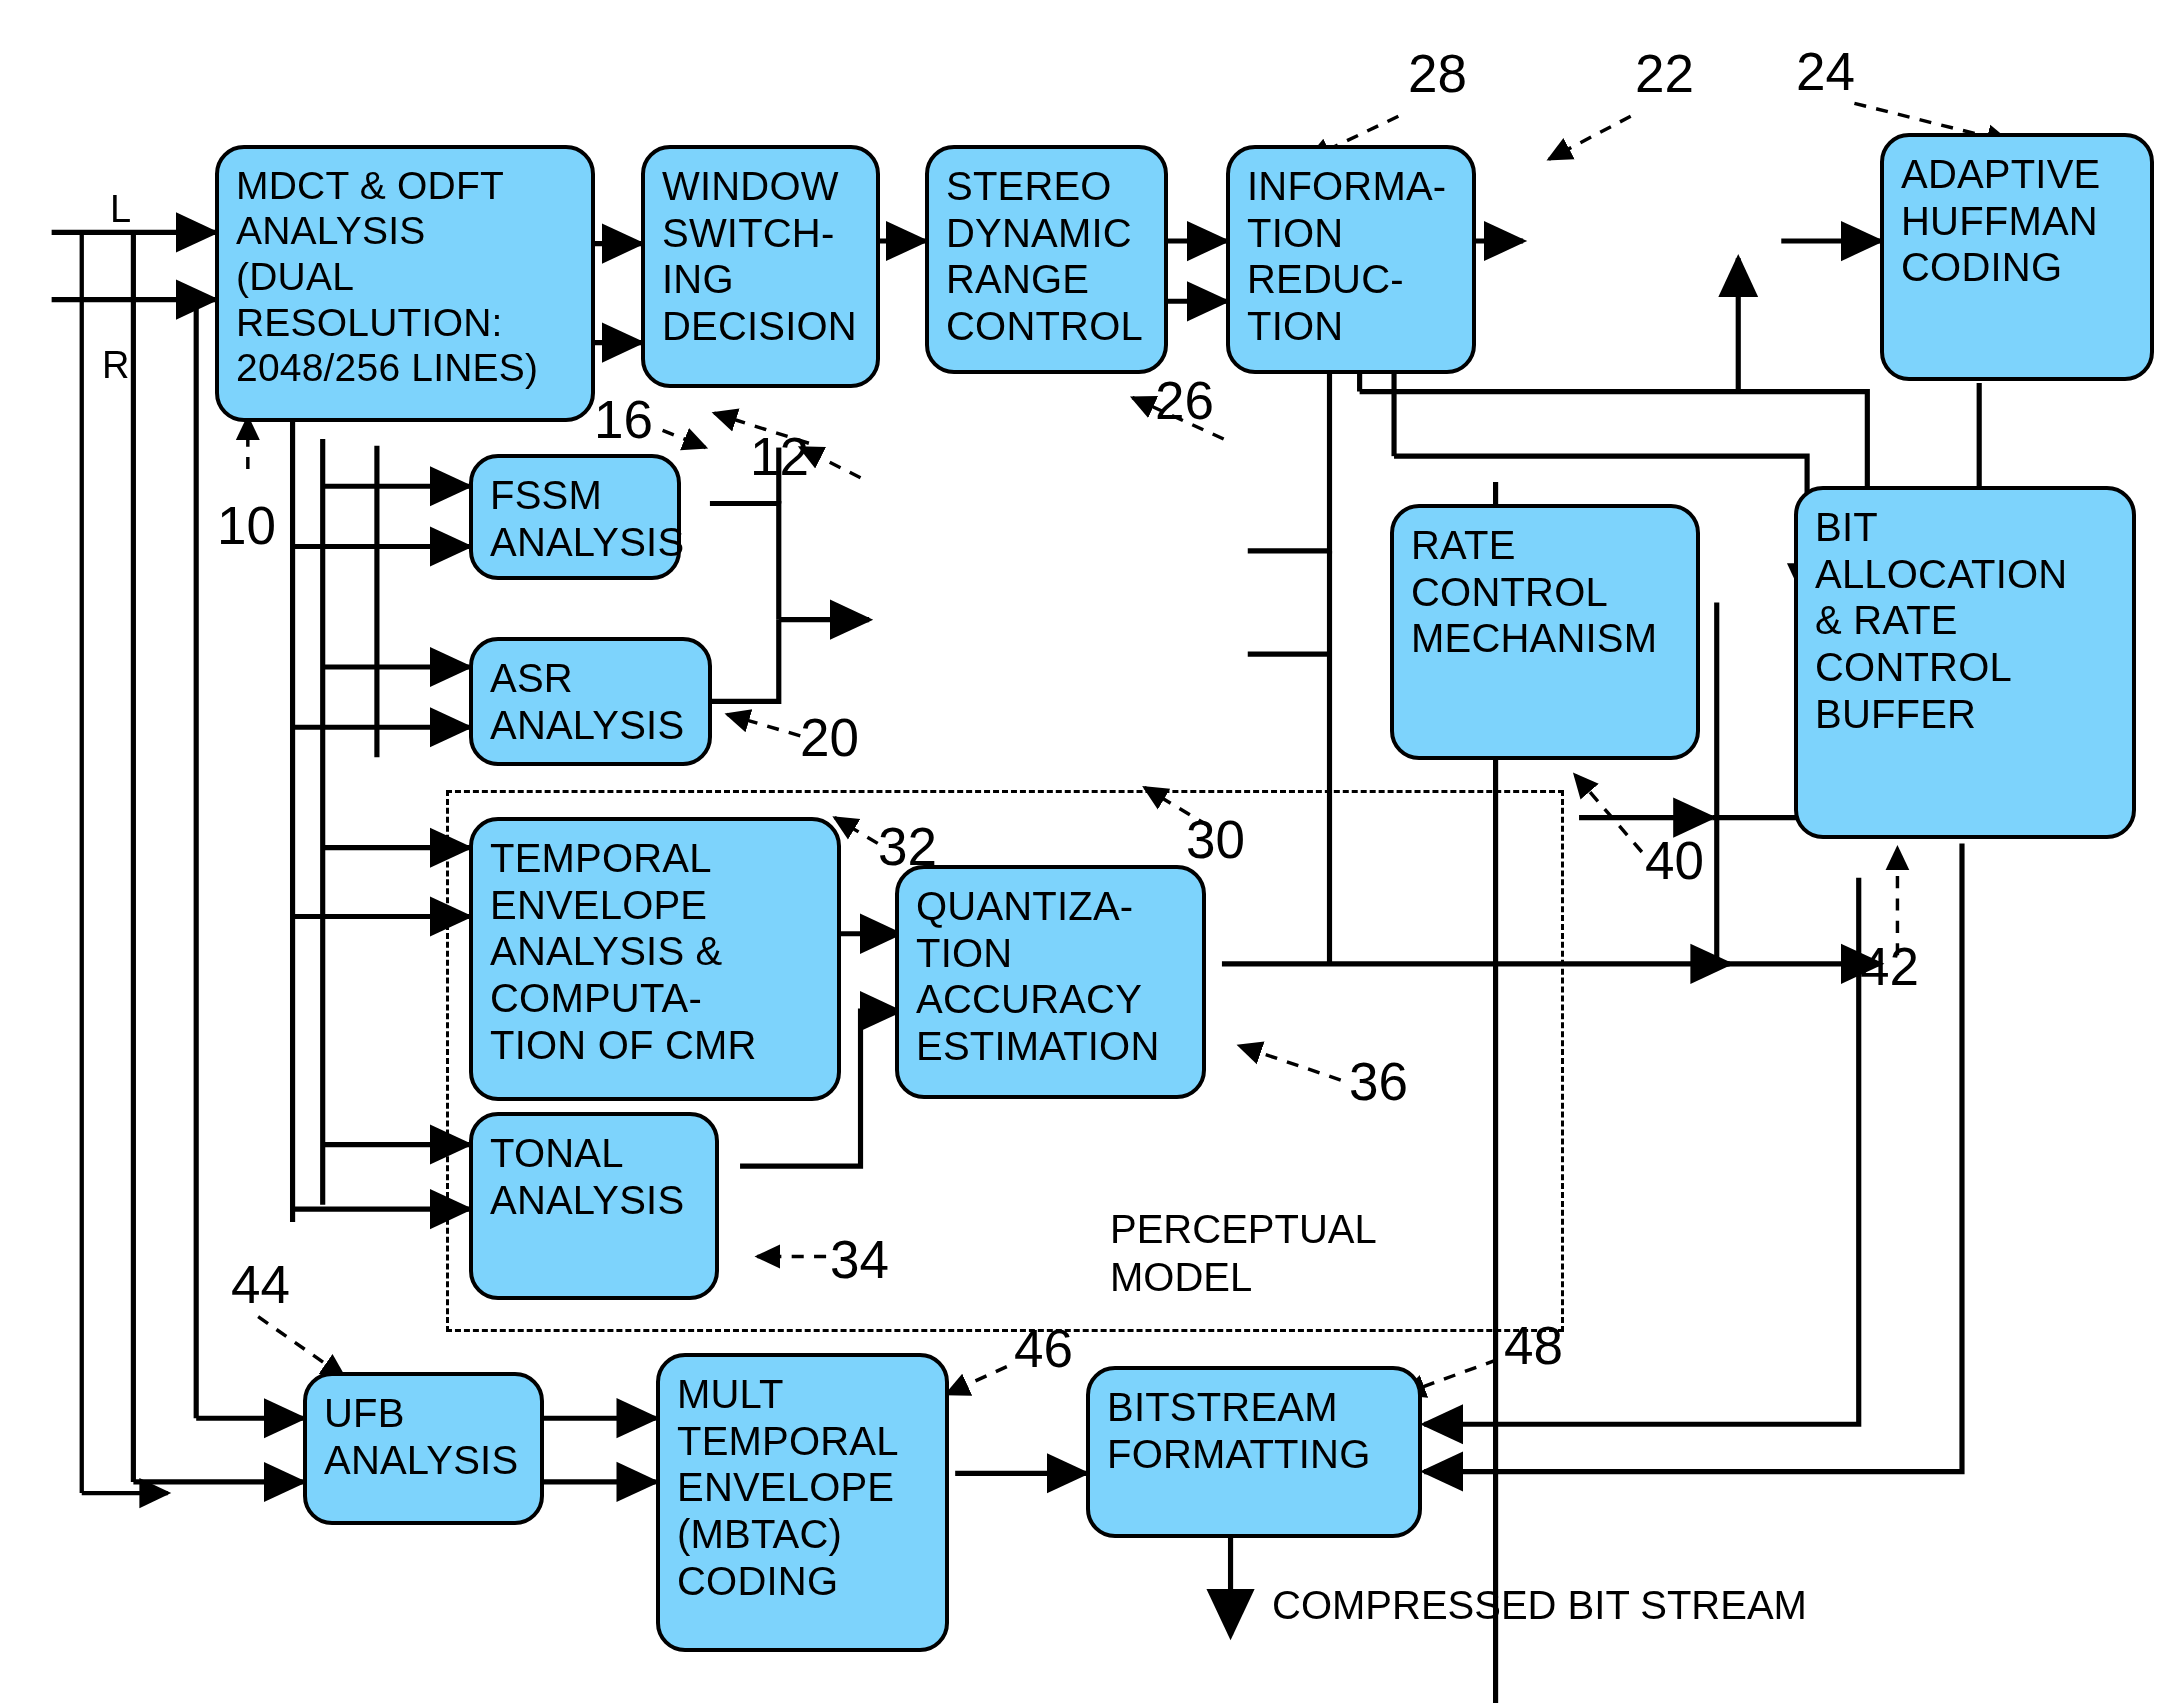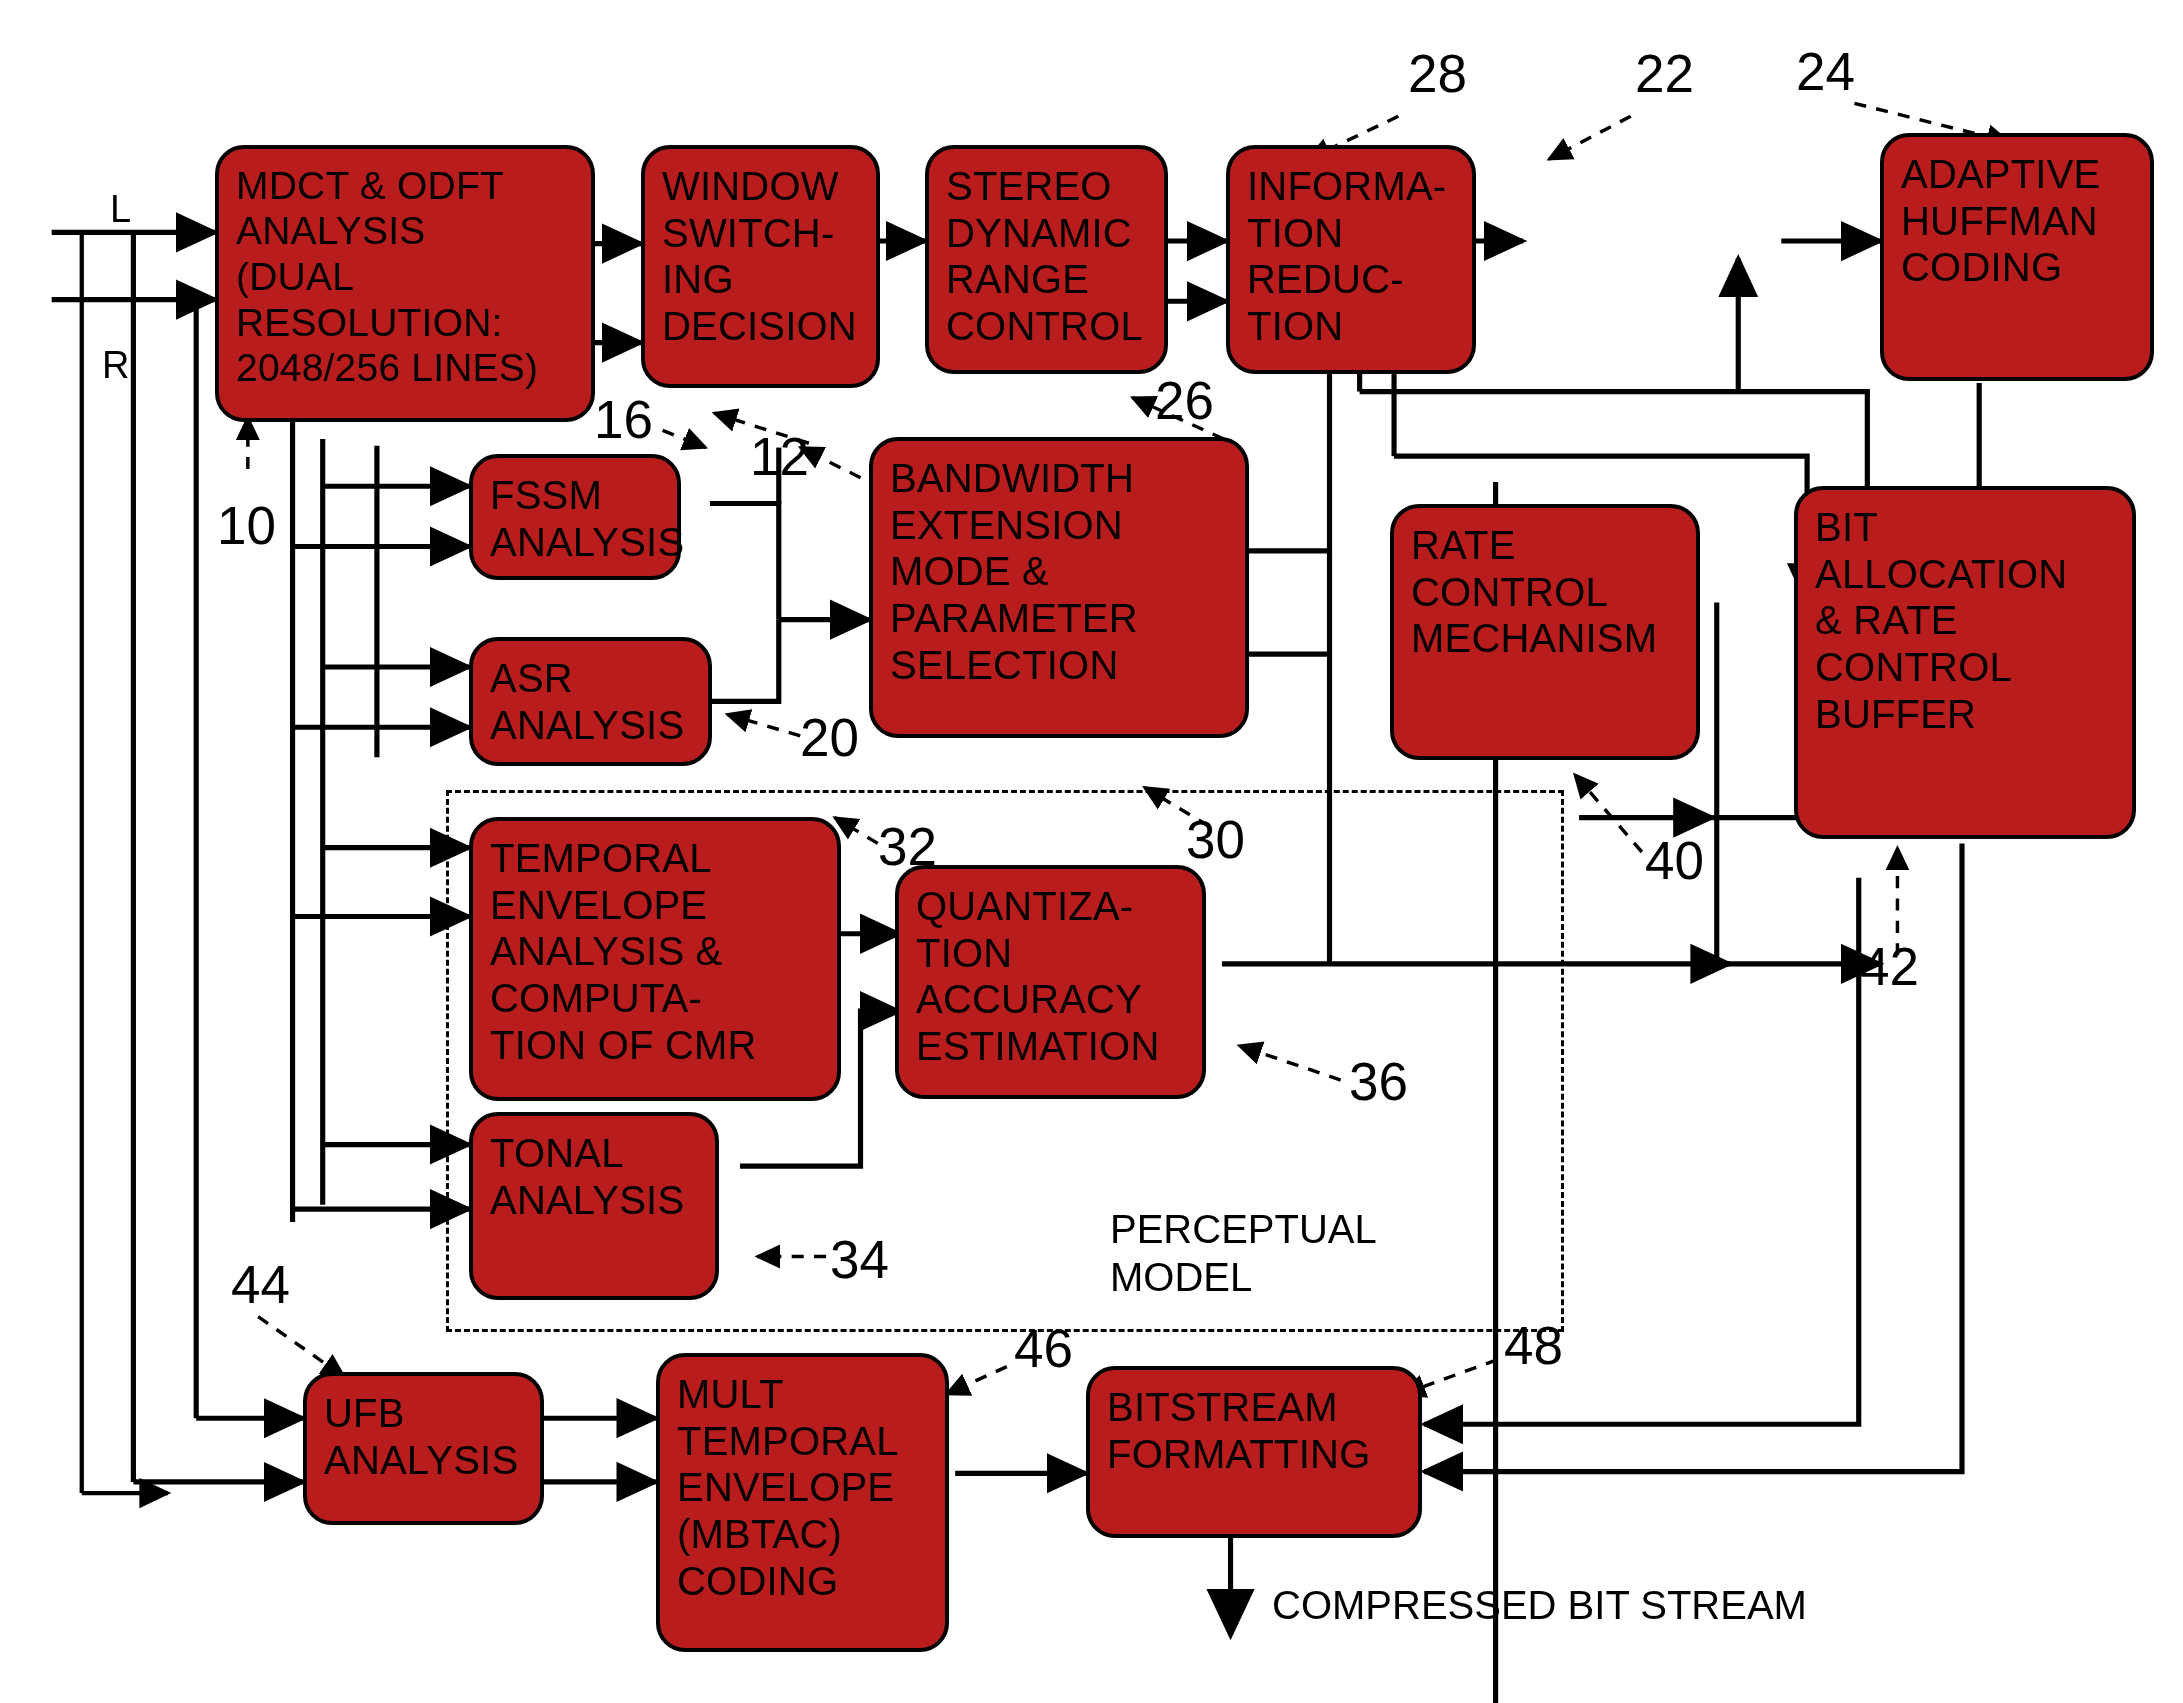--- a/index.html
+++ b/index.html
@@ -20,21 +20,21 @@
     left: 0; top: 0;
     width: 2184px;
     height: 1704px;
     pointer-events: none;
   }
   .node {
     position: absolute;
     box-sizing: border-box;
     border: 4.3px solid #000000;
     border-radius: 29px;
-    background: #b91c1c;
+    background: #7dd3fc;
     color: #000000;
     font-size: 40px;
     line-height: 1.17;
     letter-spacing: 0.2px;
     padding: 13.8px 10.3px 8.6px 17px;
     text-align: left;
     white-space: pre-line;
     z-index: 3;
   }
   .refnum {
@@ -224,25 +224,20 @@
   <div class="node" style="left:1880px; top:133px; width:274px; height:248px;">ADAPTIVE
 HUFFMAN
 CODING</div>
 
   <div class="node" style="left:469px; top:454px; width:212px; height:126px;">FSSM
 ANALYSIS</div>
 
   <div class="node" style="left:469px; top:637px; width:243px; height:129px;">ASR
 ANALYSIS</div>
 
-  <div class="node" style="left:869px; top:437px; width:380px; height:301px;">BANDWIDTH
-EXTENSION
-MODE &amp;
-PARAMETER
-SELECTION</div>
 
   <div class="node" style="left:1366px; top:504px; width:310px; height:256px;margin-left:24px;">RATE
 CONTROL
 MECHANISM</div>
 
   <div class="node" style="left:1794px; top:486px; width:342px; height:353px;">BIT
 ALLOCATION
 &amp; RATE
 CONTROL
 BUFFER</div>

